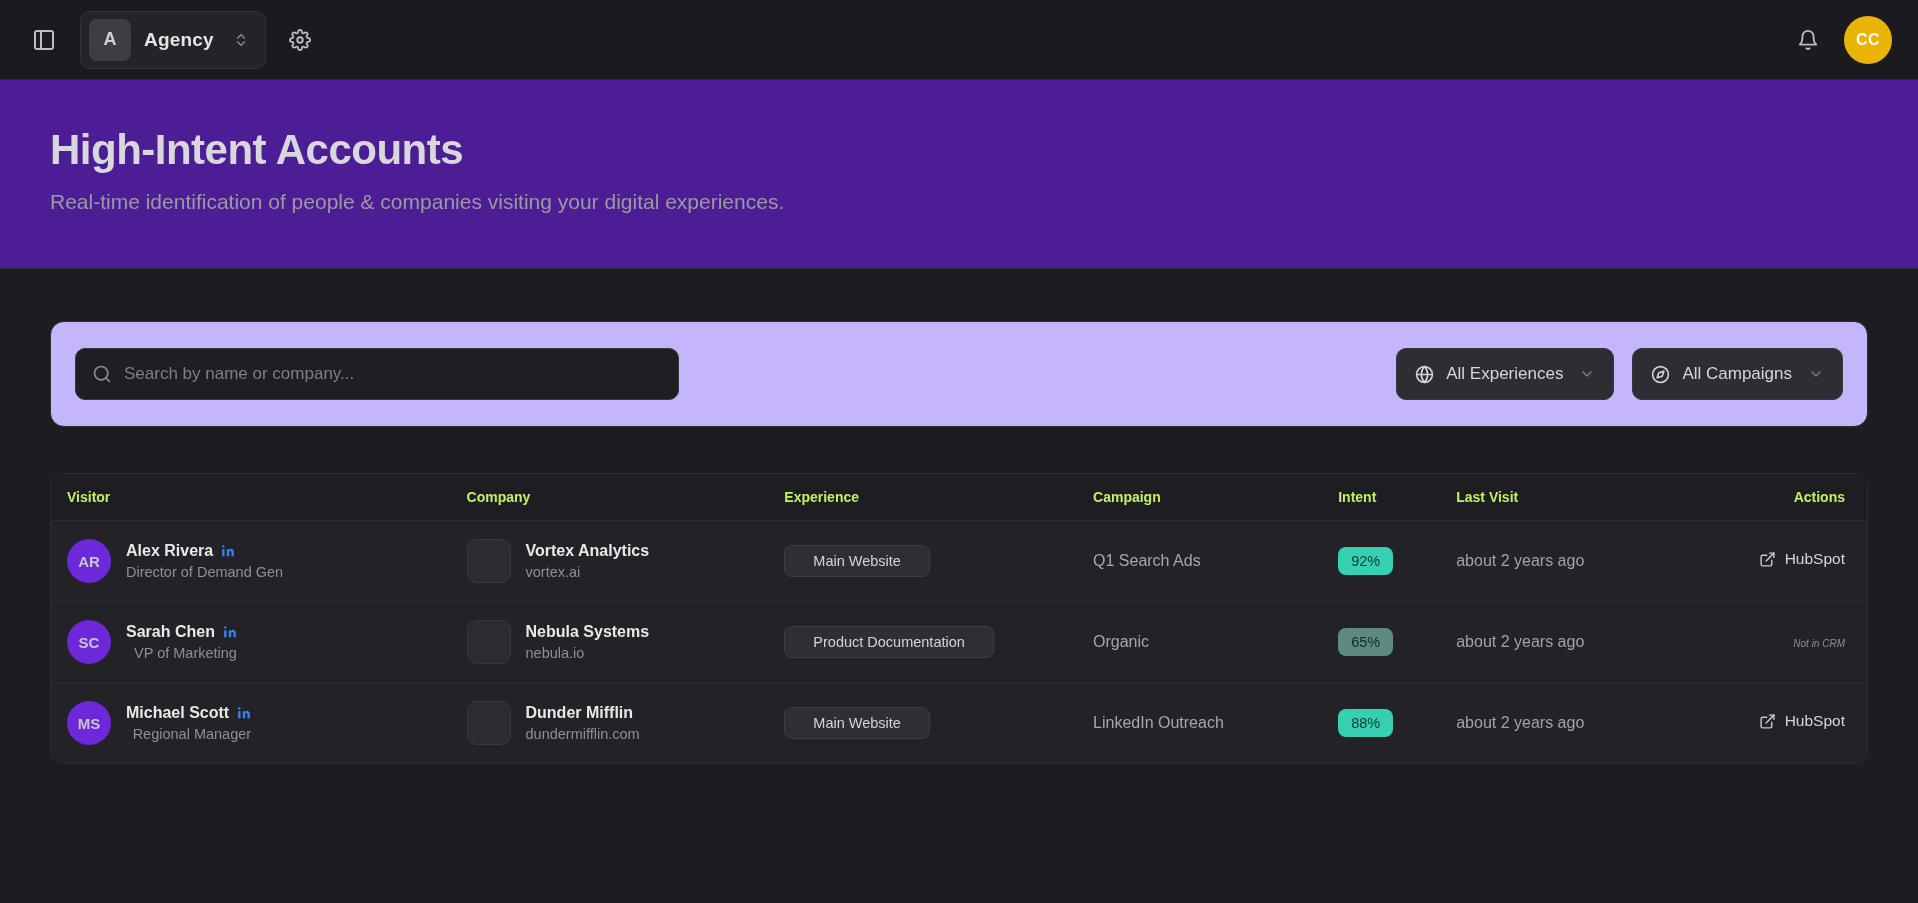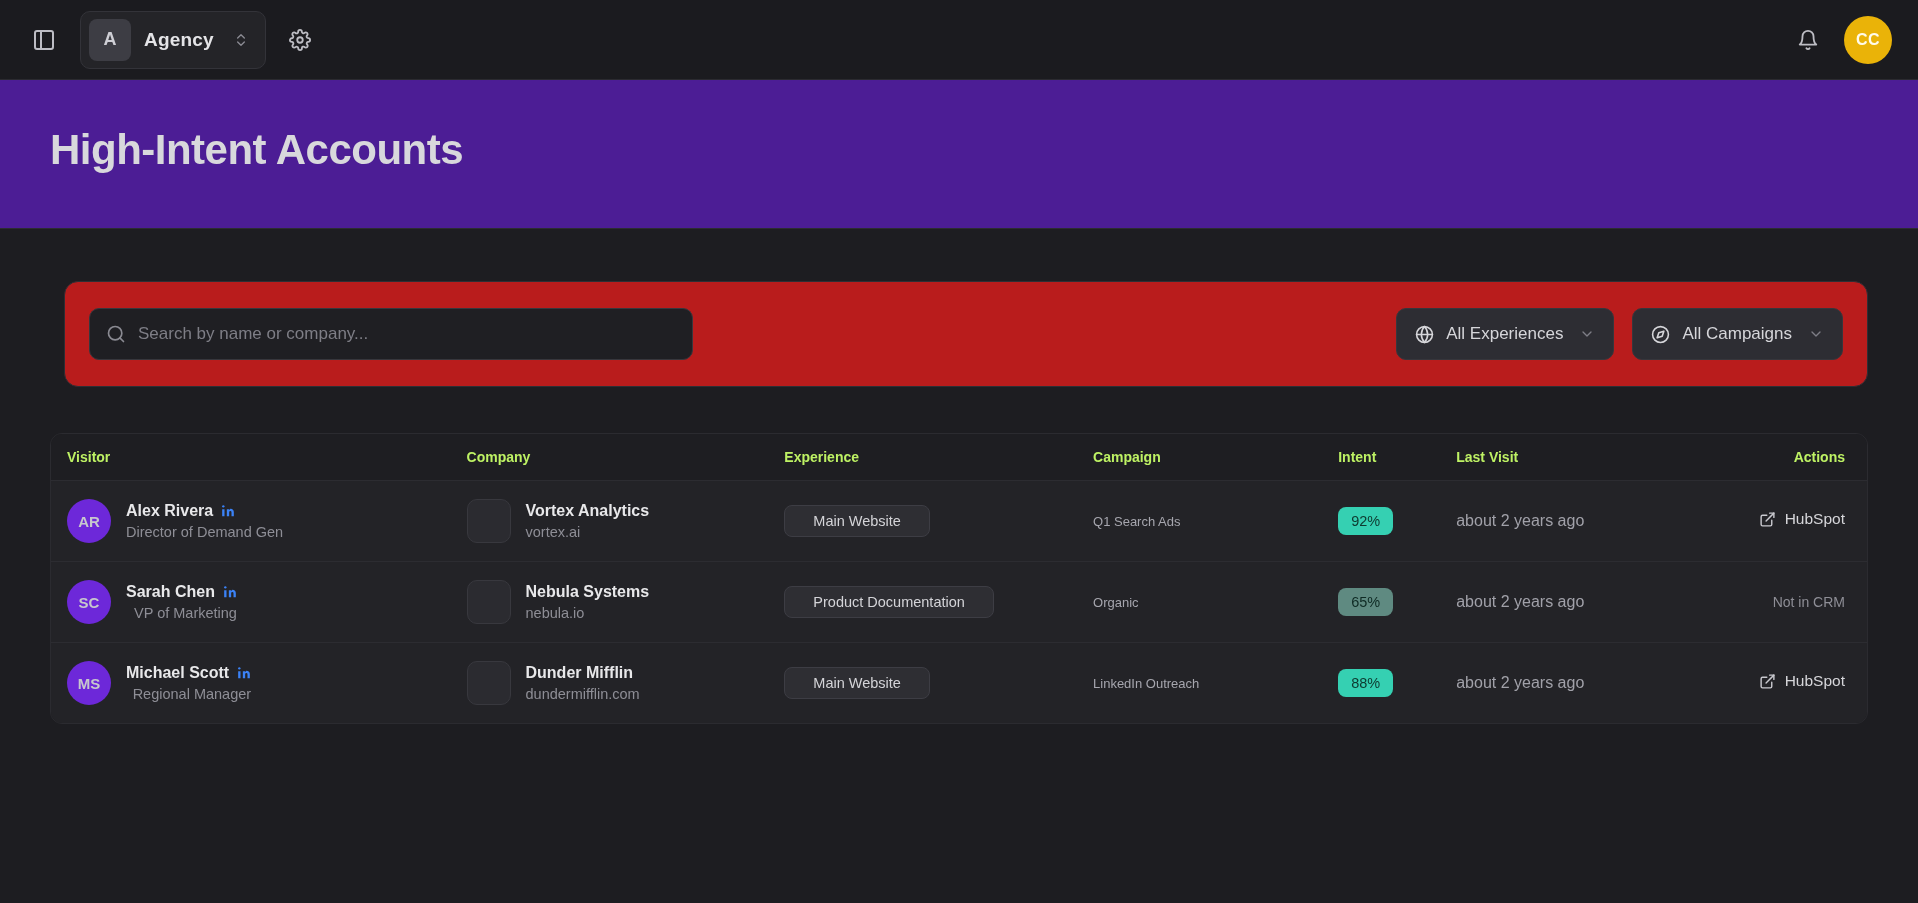--- a/index.html
+++ b/index.html
@@ -54,24 +54,23 @@
     background: #4c1d95; border-bottom: 1px solid #2c2c31;
     padding: 46px 50px 54px;
   }
   .hero h1 { font-size: 42px; font-weight: 700; color: #d8d8dc; letter-spacing: -0.5px; }
   .hero p { margin-top: 16px; font-size: 21px; color: #9a9aa2; }
 
   
   .content { padding: 52px 50px 0; }
 
   .filter-card {
-    background: #b91c1c; border: 1px solid #2e2e34; border-radius: 14px;
+    background: #c4b5fd; border: 1px solid #2e2e34; border-radius: 14px;
     padding: 26px 24px; display: flex; align-items: center; justify-content: space-between;
     margin-bottom: 46px;
-    margin-left: 14px;
   }
   .search-box {
     width: 604px; height: 52px; background: #1f1f23; border: 1px solid #37373d;
     border-radius: 10px; display: flex; align-items: center; gap: 12px; padding: 0 16px;
     color: #8a8a92;
   }
   .search-box input {
     flex: 1; background: transparent; border: none; outline: none;
     color: #e4e4e7; font-size: 17px; font-family: "Liberation Sans", sans-serif;
   }
@@ -117,37 +116,37 @@
     border: 1px solid #38383e; flex: 0 0 44px;
   }
   .c-name { font-size: 16px; font-weight: 700; color: #e8e8ea; }
   .c-domain { font-size: 14.5px; color: #8e8e96; margin-top: 4px; }
 
   .exp-badge {
     display: inline-block; padding: 7px 28px; border-radius: 8px;
     background: #2e2e33; border: 1px solid #3d3d44;
     font-size: 14.5px; color: #d4d4d8; white-space: nowrap;
   }
-  .campaign-text { font-size: 13px; color: #a6a6ae; }
+  .campaign-text { font-size: 16px; color: #a6a6ae; }
   .intent-badge {
     display: inline-block; padding: 6px 13px; border-radius: 8px;
     font-size: 14.5px; font-weight: 400;
   }
   .intent-high   { background: var(--accent-teal); color: #0e3a30; }
   .intent-medium { background: var(--intent-medium); color: #0f2a24; }
   .lastvisit-text { font-size: 16px; color: #a1a1a9; }
 
   .actions-cell { text-align: right; padding-right: 22px; }
   .crm-link {
     display: inline-flex; align-items: center; gap: 9px;
     color: #d6d6da; font-size: 15.5px; font-weight: 500; cursor: pointer;
     background: transparent; border: none; font-family: "Liberation Sans", sans-serif;
   }
   .crm-link svg { color: #c9c9cf; }
-  .crm-status { font-size: 14px; color: #8e8e96; }
+  .crm-status { font-size: 10px; font-style: italic; color: #8e8e96; }
 </style>
 </head>
 <body style="--accent-teal: #35d0b2; --intent-medium: #5f8a81; --user-avatar-bg: #eab308; --linkedin-blue: #3b82f6;">
 
 <header class="topbar">
   <div class="topbar-left">
     <button class="icon-btn">
       <span>
         <svg width="24" height="24" viewBox="0 0 24 24" fill="none" stroke="currentColor" stroke-width="2" stroke-linecap="round" stroke-linejoin="round">
             <rect x="3" y="3" width="18" height="18" rx="2"></rect>
@@ -182,20 +181,21 @@
             <path d="M13.73 21a2 2 0 0 1-3.46 0"></path>
           </svg>
       </span>
     </button>
     <div class="user-avatar">CC</div>
   </div>
 </header>
 
 <section class="hero">
   <h1>High-Intent Accounts</h1>
+  <p>Real-time identification of people &amp; companies visiting your digital experiences.</p>
 </section>
 
 <main class="content">
 
   <div class="filter-card">
     <div class="search-box">
       <span>
         <svg width="20" height="20" viewBox="0 0 24 24" fill="none" stroke="currentColor" stroke-width="2" stroke-linecap="round" stroke-linejoin="round">
             <circle cx="11" cy="11" r="8"></circle>
             <line x1="21" y1="21" x2="16.65" y2="16.65"></line>

